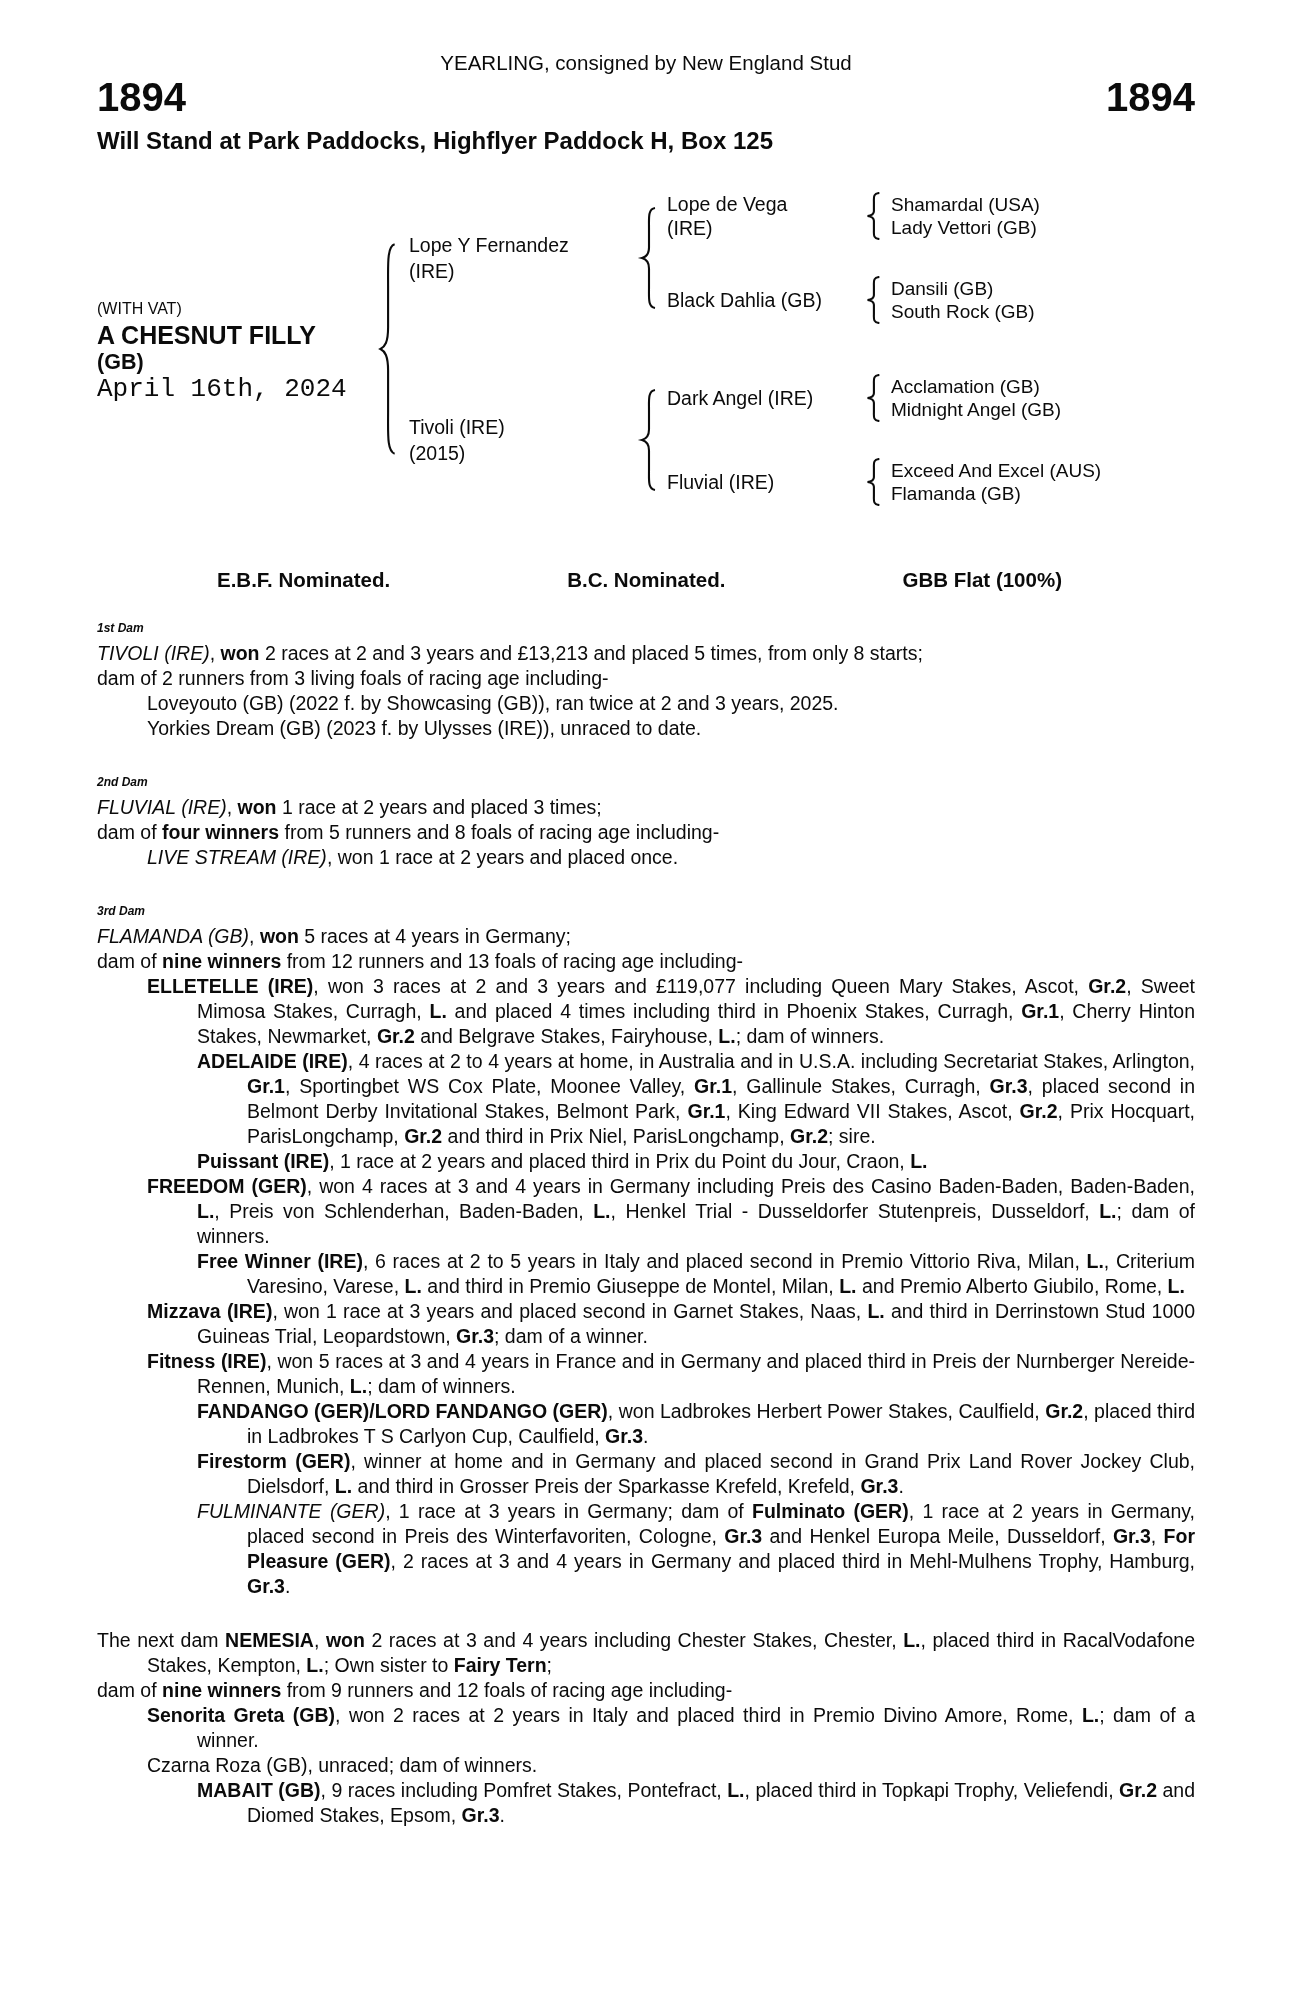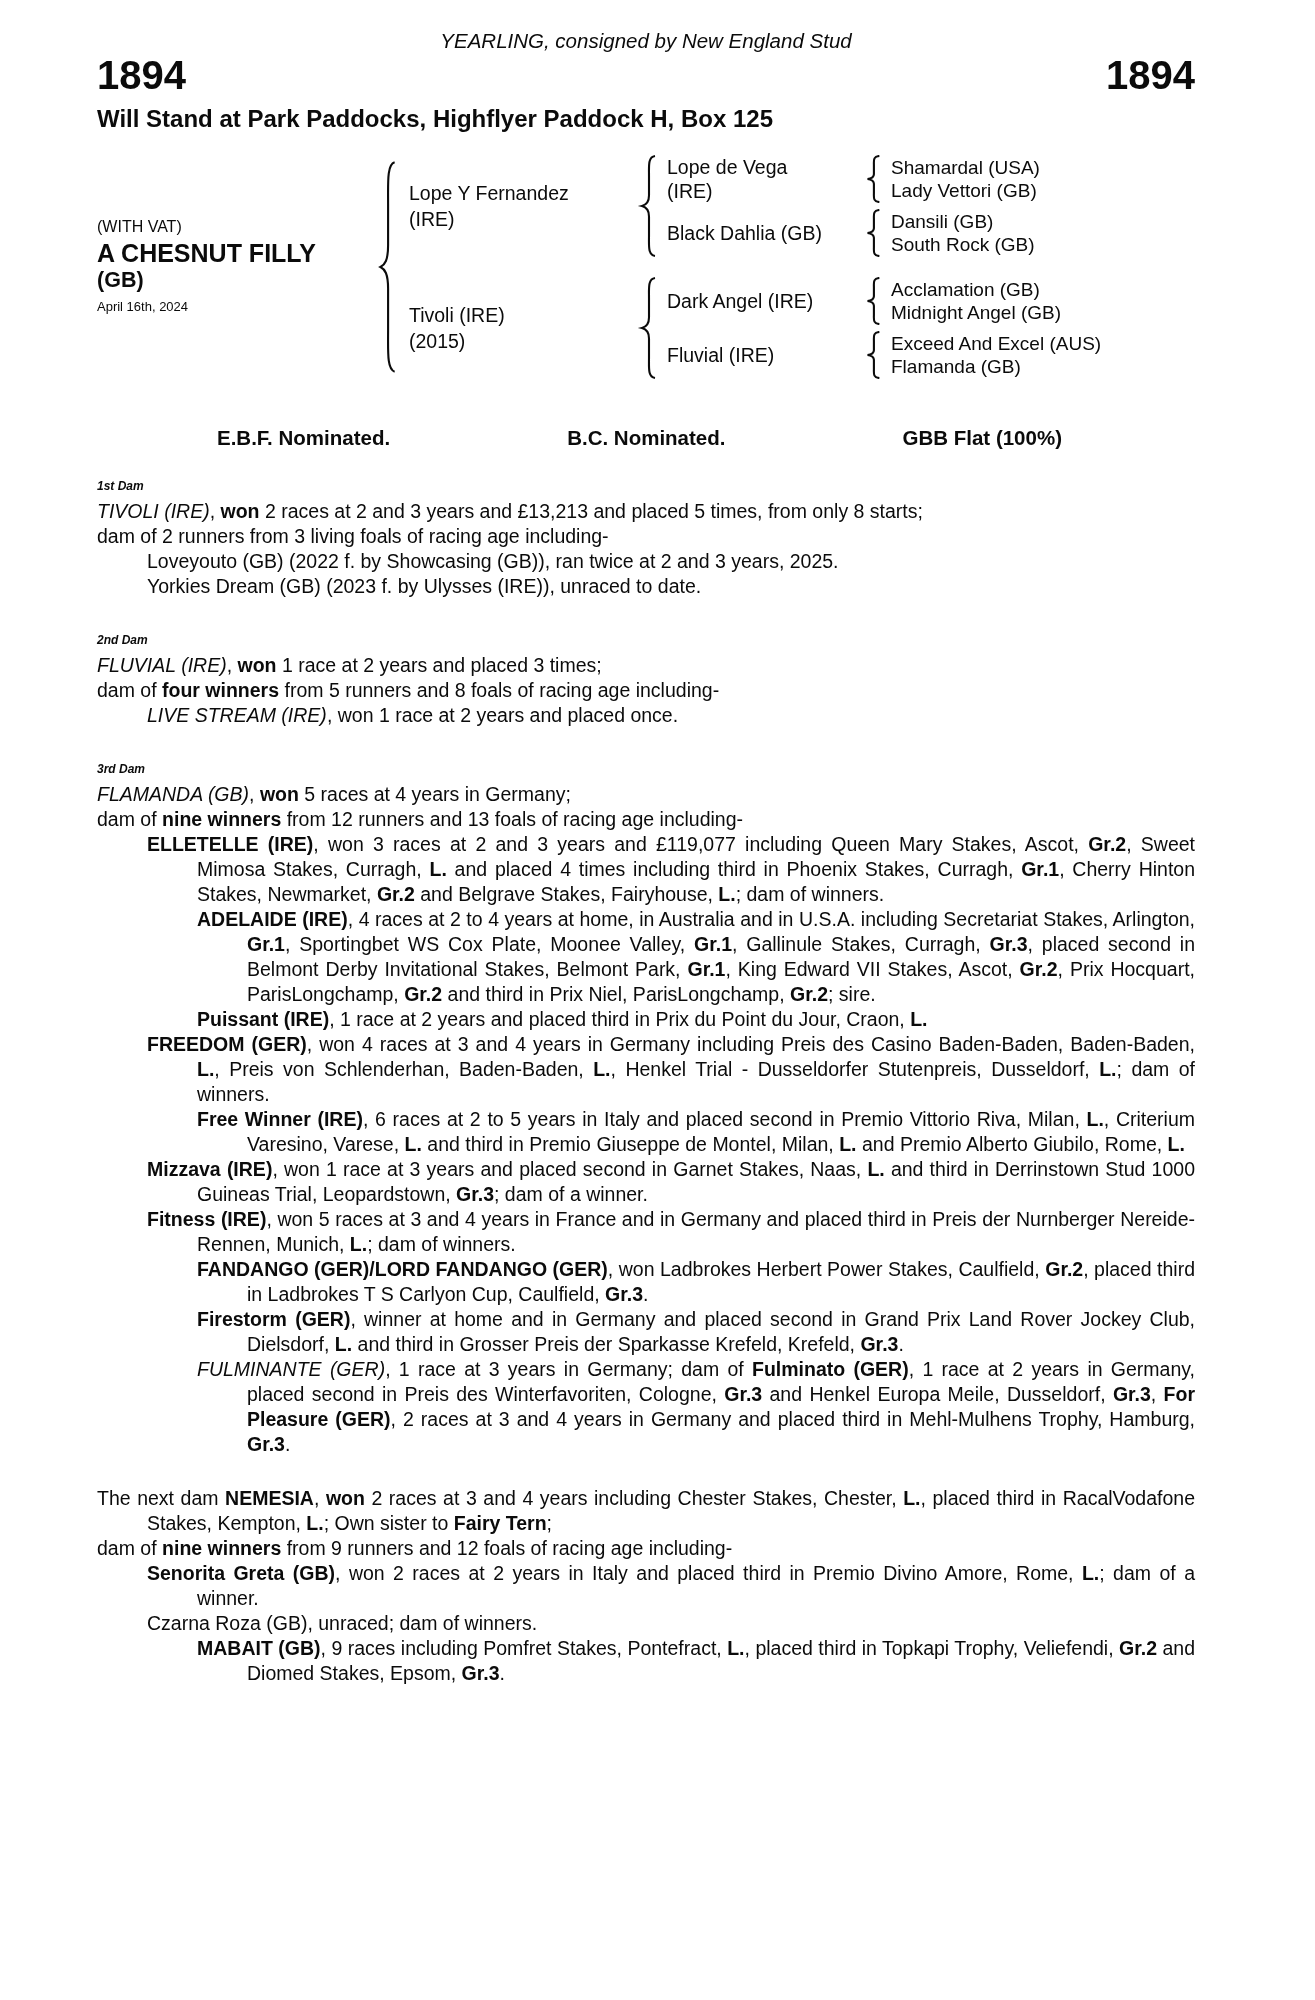--- a/index.html
+++ b/index.html
@@ -2,39 +2,39 @@
 <html><head>
 <meta charset="utf-8">
 <style>
   html,body{margin:0;padding:0;background:#fff;}
   body{
     width:1315px;height:2000px;overflow:hidden;position:relative;
     font-family:"Liberation Sans","DejaVu Sans",sans-serif;
     color:#0b0b0b;font-size:19.5px;line-height:25px;
   }
   .page{padding:0 120px 0 97px;}
-  .consign-line{margin-top:28px;text-align:center;font-style:italic;font-size:20.5px;}
+  .consign-line{margin-top:50px;text-align:center;font-size:20.5px;}
   .lot-row{display:flex;justify-content:space-between;align-items:flex-start;margin-top:2px;gap:25px;}
   .lot-num{font-weight:bold;font-size:40px;line-height:40px;letter-spacing:0px;}
   .stand-line{margin-top:10px;font-weight:bold;font-size:24px;line-height:28px;}
   .stand-line span{text-underline-offset:4px;}
 
   
   .pedigree{display:flex;align-items:center;margin-top:12px;}
   .brace{flex:0 0 auto;display:block;}
   .ped-name-block{flex:0 0 278px;}
   .ped-vat{font-size:16px;line-height:26px;}
   .ped-horse-name{font-weight:bold;font-size:25px;line-height:27px;}
   .ped-country{font-weight:bold;font-size:21.5px;line-height:27px;}
-  .ped-date{font-size:13px;line-height:26px;}
+  .ped-date{font-size:26px;line-height:26px;font-family:Liberation Mono, monospace;}
   .ped-tree{flex:1 1 auto;display:flex;flex-direction:column;}
   .ped-half{display:flex;align-items:center;margin:7px 0;}
   .gen2-name{flex:0 0 228px;padding-left:10px;font-size:19.5px;line-height:26px;}
   .gen3-stack{flex:1 1 auto;display:flex;flex-direction:column;}
-  .gen3-branch{display:flex;align-items:center;margin:3px 0;}
+  .gen3-branch{display:flex;align-items:center;margin:18px 0;}
   .gen3-name{flex:0 0 196px;padding-left:8px;font-size:19.5px;line-height:24px;}
   .gen4-pair{flex:1 1 auto;padding-left:8px;font-size:19px;line-height:23.5px;}
   .g-line:empty,.g-line2:empty{display:none;}
 
   
   .nominated-row{display:flex;justify-content:space-between;margin:36px 0 0 120px;width:845px;
     font-weight:bold;font-size:20.5px;}
 
   
   .sections{margin-top:24px;}

